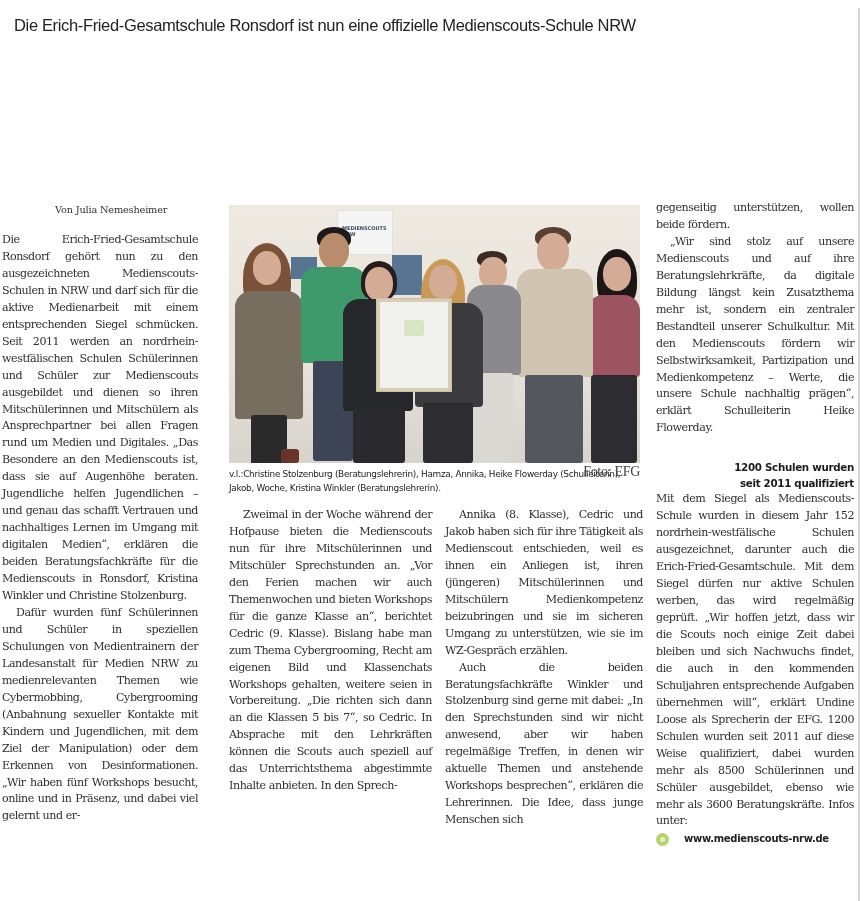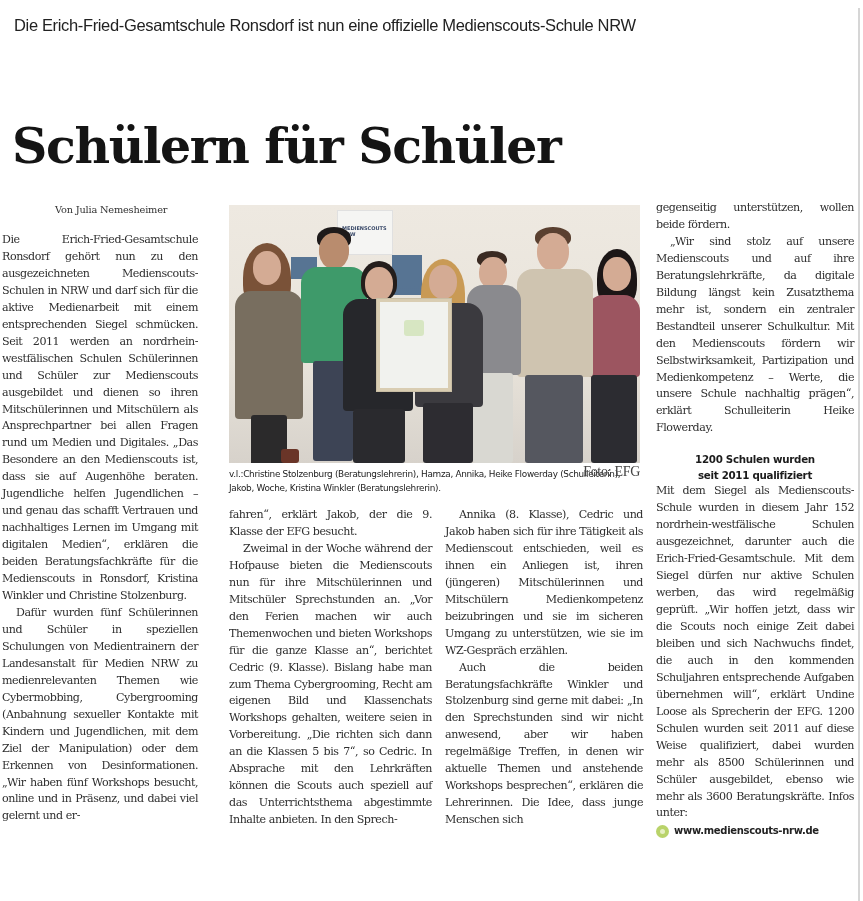--- a/index.html
+++ b/index.html
@@ -31,24 +31,24 @@
     .col p { margin: 0; }
     .col p.indent { text-indent: 14px; }
 
     .col1 { left: 2px; top: 232px; width: 196px; }
     .col2 { left: 229px; top: 507px; width: 203px; }
     .col3 { left: 445px; top: 507px; width: 198px; }
     .col4 { left: 656px; top: 200px; width: 198px; }
 
     .subhead {
       font-family: "DejaVu Sans", sans-serif; font-weight: bold; font-size: 10.3px;
-      line-height: 16px; color: #1c1c1c; letter-spacing: -0.3px; text-align: center;
-      margin-top: 14px;
+      line-height: 16px; color: #1c1c1c; letter-spacing: -0.3px; text-align: right;
+      margin-top: 22px;
     }
-    .link-row { display: flex; align-items: center; gap: 5px; text-align: left; margin-top: 1px; }
+    .link-row { display: flex; align-items: center; gap: 15px; text-align: left; margin-top: 1px; }
     .link-dot { width: 13px; height: 13px; border-radius: 50%; background: #b9d36a; flex: none; position: relative; }
     .link-dot::after { content: ""; position: absolute; left: 4px; top: 4px; width: 5px; height: 5px; border-radius: 50%; background: #e6f0c2; }
     .link-text { font-family: "DejaVu Sans", sans-serif; font-weight: bold; font-size: 10px; color: #222; letter-spacing: -0.3px; }
 
     
     .photo {
       position: absolute; left: 229px; top: 205px; width: 411px; height: 258px;
       background: linear-gradient(180deg, #eee9e1 0%, #e8e3da 60%, #d7d2cb 100%);
       overflow: hidden;
     }
@@ -72,21 +72,20 @@
   </style>
 </head>
 <body>
 
 <div class="right-rule"></div>
 
 <div class="kicker">Die Erich-Fried-Gesamtschule Ronsdorf ist nun eine offizielle Medienscouts-Schule NRW</div>
 
 <h1 class="headline">
   <br>
-  <span>Schülern für Schüler</span>
 </h1>
 
 <div class="byline">Von Julia Nemesheimer</div>
 
 <div class="col col1">
   <p>Die Erich-Fried-Gesamtschule Ronsdorf gehört nun zu den ausgezeichneten Medienscouts-Schulen in NRW und darf sich für die aktive Medienarbeit mit einem entsprechenden Siegel schmücken. Seit 2011 werden an nordrhein-westfälischen Schulen Schülerinnen und Schüler zur Medienscouts ausgebildet und dienen so ihren Mitschülerinnen und Mitschülern als Ansprechpartner bei allen Fragen rund um Medien und Digitales. „Das Besondere an den Medienscouts ist, dass sie auf Augenhöhe beraten. Jugendliche helfen Jugendlichen – und genau das schafft Vertrauen und nachhaltiges Lernen im Umgang mit digitalen Medien“, erklären die beiden Beratungsfachkräfte für die Medienscouts in Ronsdorf, Kristina Winkler und Christine Stolzenburg.</p>
   <p class="indent">Dafür wurden fünf Schülerinnen und Schüler in speziellen Schulungen von Medientrainern der Landesanstalt für Medien NRW zu medienrelevanten Themen wie Cybermobbing, Cybergrooming (Anbahnung sexueller Kontakte mit Kindern und Jugendlichen, mit dem Ziel der Manipulation) oder dem Erkennen von Desinformationen. „Wir haben fünf Workshops besucht, online und in Präsenz, und dabei viel gelernt und er-</p>
 </div>
 
 <div class="photo">
@@ -149,21 +148,20 @@
     <div class="logo"></div>
   </div>
 </div>
 
 <div class="caption">
   <span>v.l.:Christine Stolzenburg (Beratungslehrerin), Hamza, Annika, Heike Flowerday (Schulleiterin), Jakob, Woche, Kristina Winkler (Beratungslehrerin).</span>
   <span class="credit">Foto: EFG</span>
 </div>
 
 <div class="col col2">
-  <p>fahren“, erklärt Jakob, der die 9. Klasse der EFG besucht.</p>
   <p class="indent">Zweimal in der Woche während der Hofpause bieten die Medienscouts nun für ihre Mitschülerinnen und Mitschüler Sprechstunden an. „Vor den Ferien machen wir auch Themenwochen und bieten Workshops für die ganze Klasse an“, berichtet Cedric (9. Klasse). Bislang habe man zum Thema Cybergrooming, Recht am eigenen Bild und Klassenchats Workshops gehalten, weitere seien in Vorbereitung. „Die richten sich dann an die Klassen 5 bis 7“, so Cedric. In Absprache mit den Lehrkräften können die Scouts auch speziell auf das Unterrichtsthema abgestimmte Inhalte anbieten. In den Sprech-</p>
 </div>
 
 <div class="col col3">
   <p class="indent">Annika (8. Klasse), Cedric und Jakob haben sich für ihre Tätigkeit als Medienscout entschieden, weil es ihnen ein Anliegen ist, ihren (jüngeren) Mitschülerinnen und Mitschülern Medienkompetenz beizubringen und sie im sicheren Umgang zu unterstützen, wie sie im WZ-Gespräch erzählen.</p>
   <p class="indent">Auch die beiden Beratungsfachkräfte Winkler und Stolzenburg sind gerne mit dabei: „In den Sprechstunden sind wir nicht anwesend, aber wir haben regelmäßige Treffen, in denen wir aktuelle Themen und anstehende Workshops besprechen“, erklären die Lehrerinnen. Die Idee, dass junge Menschen sich</p>
 </div>
 
 <div class="col col4">
   <p>gegenseitig unterstützen, wollen beide fördern.</p>

